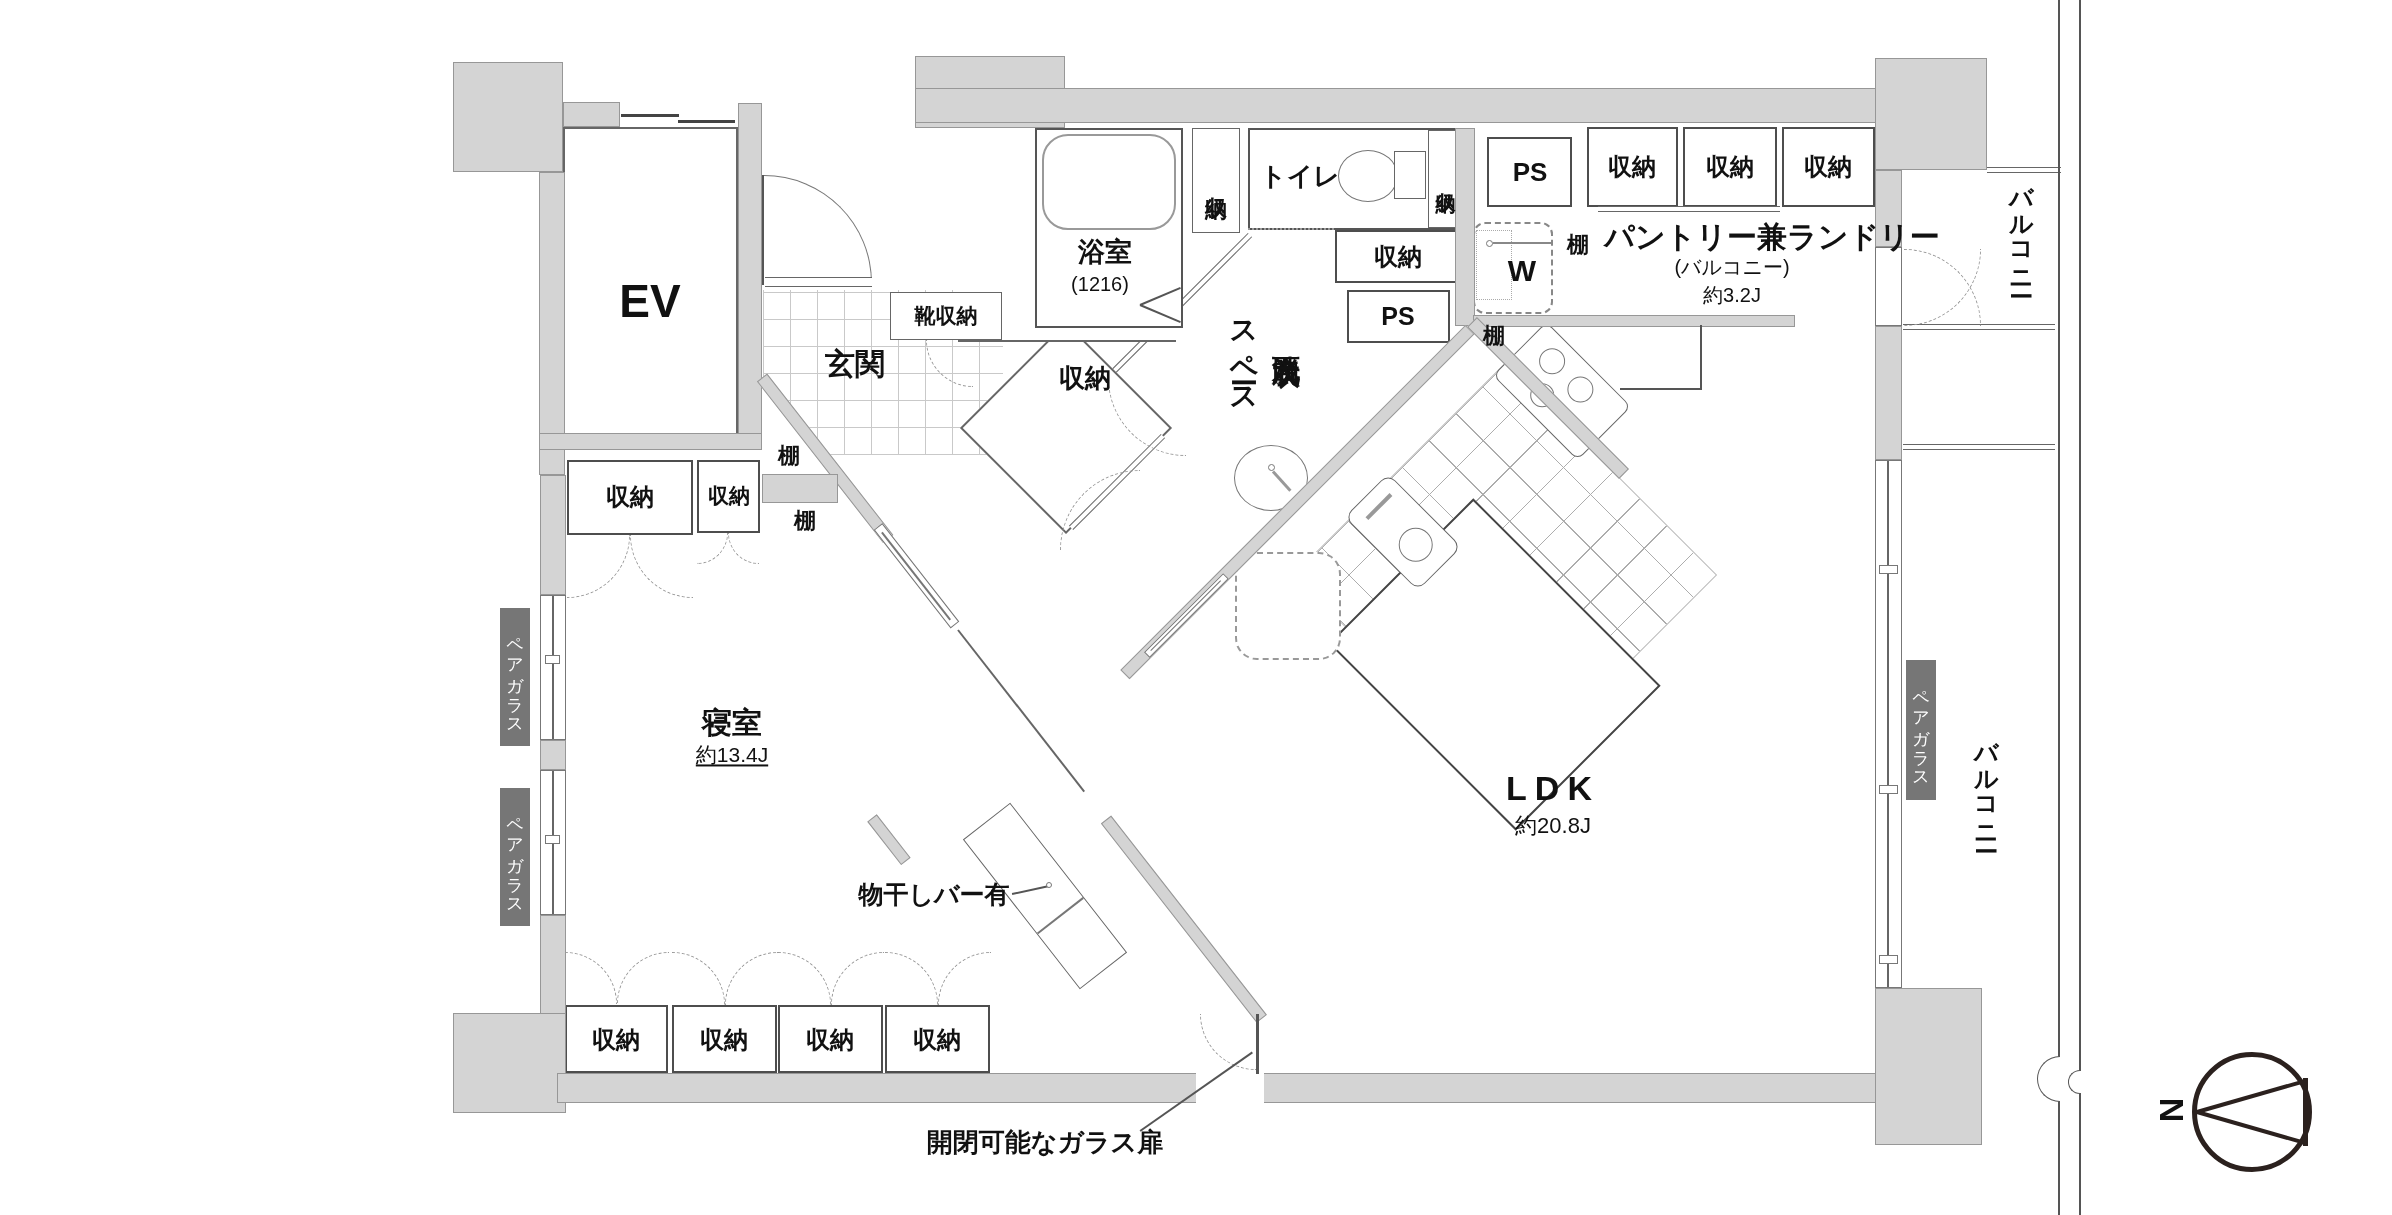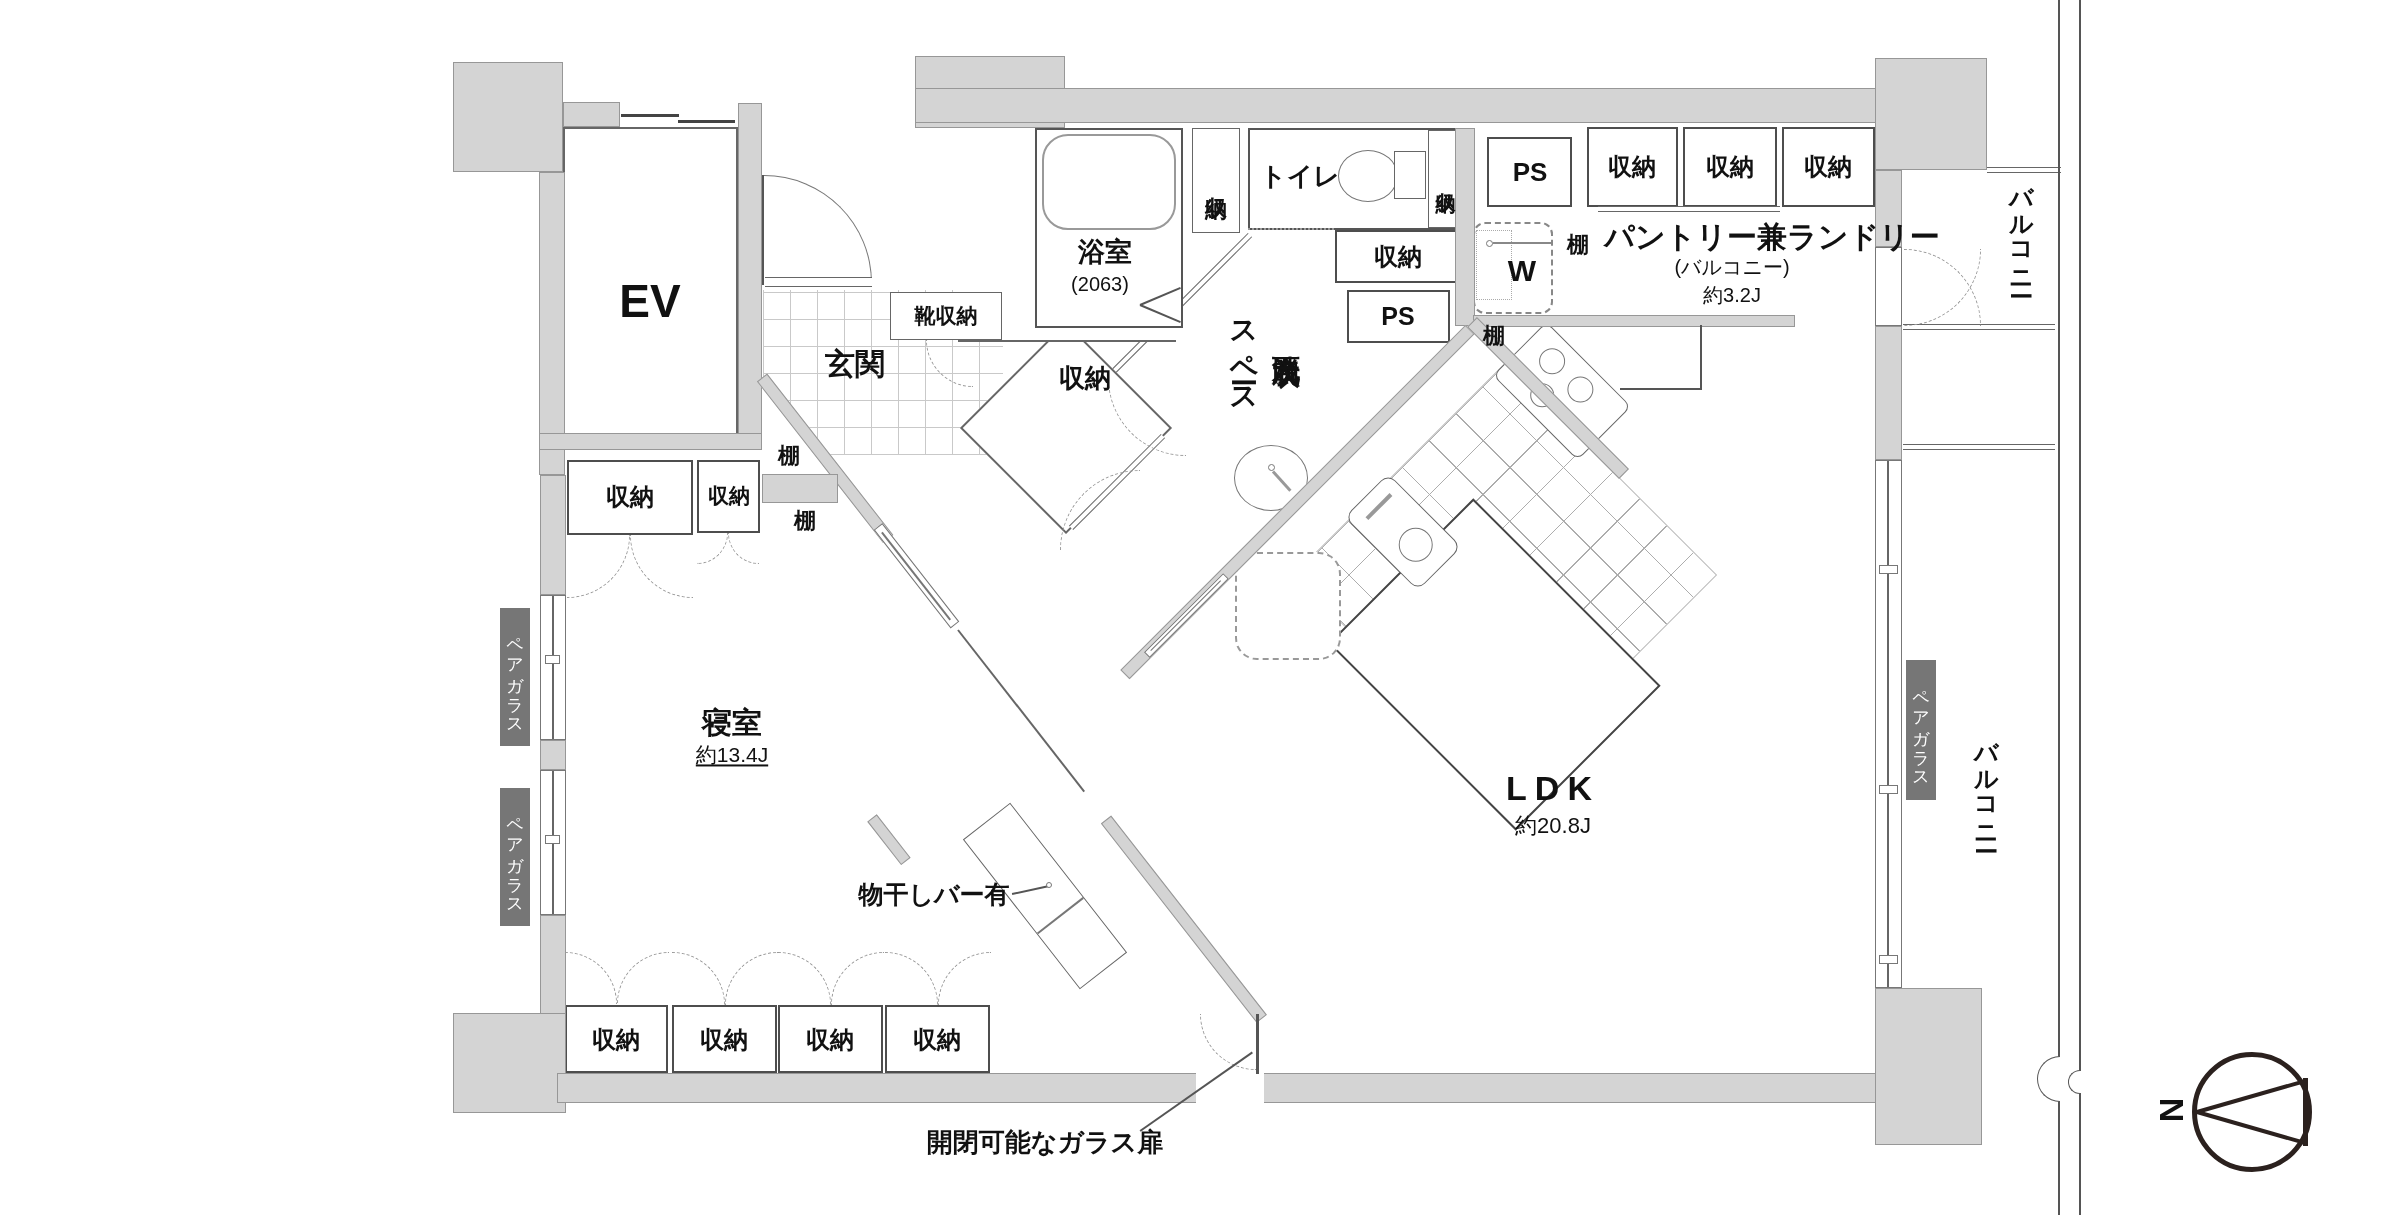--- a/index.html
+++ b/index.html
@@ -224,21 +224,21 @@
   <div style="position:absolute;left:2192px;top:1052px;width:120px;height:120px;border:5px solid #2b211e;border-radius:50%;z-index:5;"></div>
   <div class="ln rot z5" style="left:2197px;top:1110px;width:114px;height:4px;background:#2b211e;transform:rotate(-16deg);"></div>
   <div class="ln rot z5" style="left:2197px;top:1110px;width:114px;height:4px;background:#2b211e;transform:rotate(16deg);"></div>
   <div class="ln z5" style="left:2303px;top:1078px;width:5px;height:68px;background:#2b211e;"></div>
   <div class="lbl" style="left:2172px;top:1110px;font-size:34px;font-weight:700;transform:translate(-50%,-50%) rotate(-90deg);">N</div>
 
   <div class="lbl" style="left:650px;top:262px;font-size:46px;font-weight:700;margin-top:39px;">EV</div>
   <div class="lbl" style="left:855px;top:363px;font-size:30px;">玄関</div>
   <div class="lbl" style="left:946px;top:316px;font-size:21px;">靴収納</div>
   <div class="lbl" style="left:1105px;top:253px;font-size:27px;">浴室</div>
-  <div class="lbl" style="left:1100px;top:284px;font-size:20px;font-weight:400;">(2063)</div>
+  <div class="lbl" style="left:1100px;top:284px;font-size:20px;font-weight:400;">(1216)</div>
   <div class="lbl vl" style="left:1216px;top:180px;font-size:22px;">収納</div>
   <div class="lbl" style="left:1300px;top:176px;font-size:26px;">トイレ</div>
   <div class="lbl vl" style="left:1446px;top:178px;font-size:20px;">収納</div>
   <div class="lbl" style="left:1530px;top:172px;font-size:26px;">PS</div>
   <div class="lbl" style="left:1632px;top:167px;font-size:24px;">収納</div>
   <div class="lbl" style="left:1730px;top:167px;font-size:24px;">収納</div>
   <div class="lbl" style="left:1828px;top:167px;font-size:24px;">収納</div>
   <div class="lbl" style="left:1732px;top:236px;font-size:30px;margin-left:40px;">パントリー兼ランドリー</div>
   <div class="lbl" style="left:1732px;top:267px;font-size:20px;font-weight:400;">(バルコニー)</div>
   <div class="lbl" style="left:1732px;top:295px;font-size:20px;font-weight:400;">約3.2J</div>

